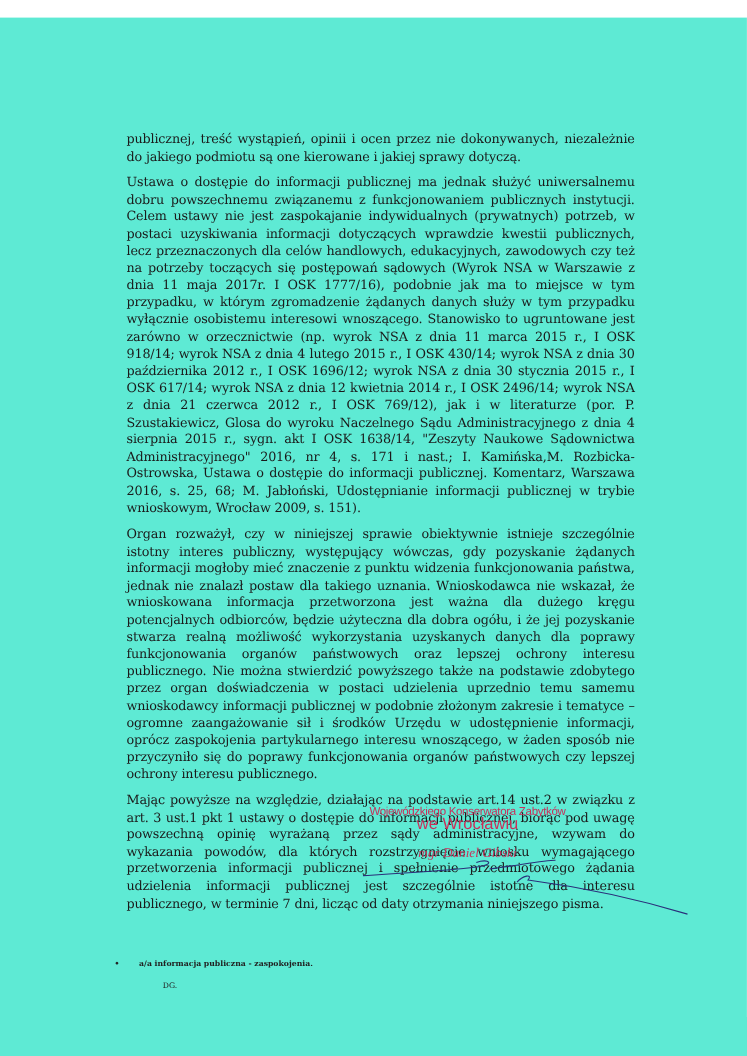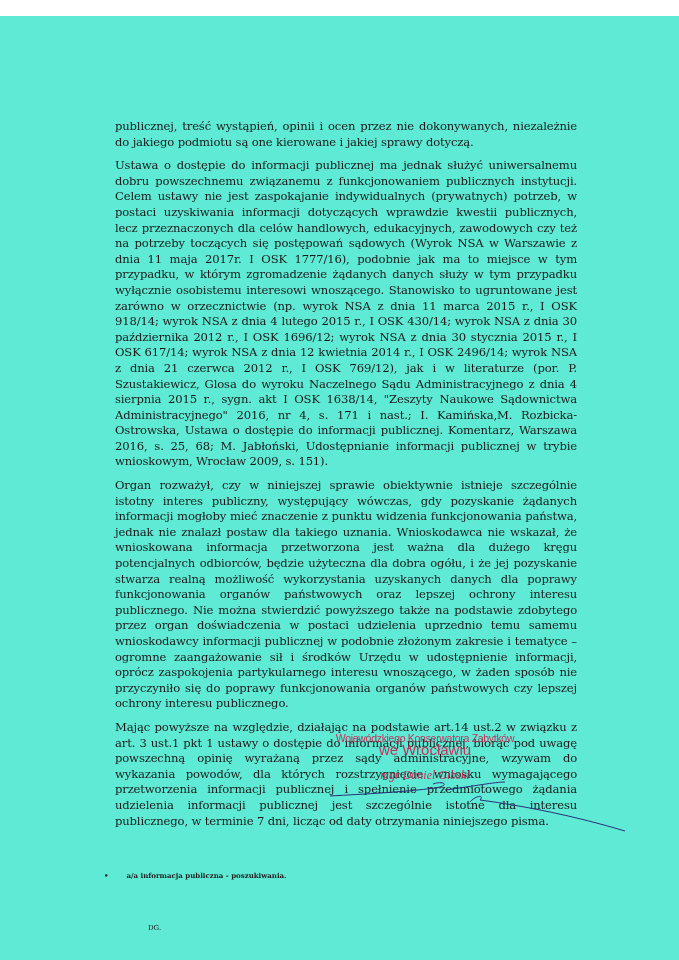--- a/index.html
+++ b/index.html
@@ -10,21 +10,21 @@
                font-size: 11.6px; line-height: 15.6px; text-align: justify; letter-spacing: -0.15px; }
   .para { margin: 0 0 8px 0; }
   .stamp { position: absolute; left: 335px; top: 716px; width: 180px; color: #c8305a; text-align: center; }
   .stamp-title { font-family: "Liberation Mono", "DejaVu Sans Mono", monospace; font-size: 15px; letter-spacing: 0.3px; white-space: nowrap; }
   .stamp-line { font-family: Liberation Sans, sans-serif; font-size: 10.5px; line-height: 12px; white-space: nowrap; letter-spacing: -0.3px; }
   .stamp-city { font-family: Liberation Sans, sans-serif; font-size: 15px; line-height: 12px; }
   .stamp-name { font-family: "Liberation Serif", serif; font-style: italic; font-size: 12px; margin-top: 12px; }
   .signature { position: absolute; left: 325px; top: 760px; width: 310px; height: 60px; }
   .footer-note { position: absolute; left: 104px; top: 855px; font-size: 7px; font-weight: bold; color: #222; white-space: nowrap; }
   .bullet { display: inline-block; width: 20px; }
-  .initials { position: absolute; left: 148px; top: 876px; font-size: 7px; color: #222; margin-top: 32px; }
+  .initials { position: absolute; left: 148px; top: 876px; font-size: 7px; color: #222; }
 </style>
 </head>
 <body>
 
 <div class="page">
   <div class="body-text">
     <p class="para">publicznej, treść wystąpień, opinii i ocen przez nie dokonywanych, niezależnie do jakiego podmiotu są one kierowane i jakiej sprawy dotyczą.</p>
     <p class="para">Ustawa o dostępie do informacji publicznej ma jednak służyć uniwersalnemu dobru powszechnemu związanemu z funkcjonowaniem publicznych instytucji. Celem ustawy nie jest zaspokajanie indywidualnych (prywatnych) potrzeb, w postaci uzyskiwania informacji dotyczących wprawdzie kwestii publicznych, lecz przeznaczonych dla celów handlowych, edukacyjnych, zawodowych czy też na potrzeby toczących się postępowań sądowych (Wyrok NSA w Warszawie z dnia 11 maja 2017r. I OSK 1777/16), podobnie jak ma to miejsce w tym przypadku, w którym zgromadzenie żądanych danych służy w tym przypadku wyłącznie osobistemu interesowi wnoszącego. Stanowisko to ugruntowane jest zarówno w orzecznictwie (np. wyrok NSA z dnia 11 marca 2015 r., I OSK 918/14; wyrok NSA z dnia 4 lutego 2015 r., I OSK 430/14; wyrok NSA z dnia 30 października 2012 r., I OSK 1696/12; wyrok NSA z dnia 30 stycznia 2015 r., I OSK 617/14; wyrok NSA z dnia 12 kwietnia 2014 r., I OSK 2496/14; wyrok NSA z dnia 21 czerwca 2012 r., I OSK 769/12), jak i w literaturze (por. P. Szustakiewicz, Glosa do wyroku Naczelnego Sądu Administracyjnego z dnia 4 sierpnia 2015 r., sygn. akt I OSK 1638/14, "Zeszyty Naukowe Sądownictwa Administracyjnego" 2016, nr 4, s. 171 i nast.; I. Kamińska,M. Rozbicka-Ostrowska, Ustawa o dostępie do informacji publicznej. Komentarz, Warszawa 2016, s. 25, 68; M. Jabłoński, Udostępnianie informacji publicznej w trybie wnioskowym, Wrocław 2009, s. 151).</p>
     <p class="para">Organ rozważył, czy w niniejszej sprawie obiektywnie istnieje szczególnie istotny interes publiczny, występujący wówczas, gdy pozyskanie żądanych informacji mogłoby mieć znaczenie z punktu widzenia funkcjonowania państwa, jednak nie znalazł postaw dla takiego uznania. Wnioskodawca nie wskazał, że wnioskowana informacja przetworzona jest ważna dla dużego kręgu potencjalnych odbiorców, będzie użyteczna dla dobra ogółu, i że jej pozyskanie stwarza realną możliwość wykorzystania uzyskanych danych dla poprawy funkcjonowania organów państwowych oraz lepszej ochrony interesu publicznego. Nie można stwierdzić powyższego także na podstawie zdobytego przez organ doświadczenia w postaci udzielenia uprzednio temu samemu wnioskodawcy informacji publicznej w podobnie złożonym zakresie i tematyce – ogromne zaangażowanie sił i środków Urzędu w udostępnienie informacji, oprócz zaspokojenia partykularnego interesu wnoszącego, w żaden sposób nie przyczyniło się do poprawy funkcjonowania organów państwowych czy lepszej ochrony interesu publicznego.</p>
     <p class="para">Mając powyższe na względzie, działając na podstawie art.14 ust.2 w związku z art. 3 ust.1 pkt 1 ustawy o dostępie do informacji publicznej, biorąc pod uwagę powszechną opinię wyrażaną przez sądy administracyjne, wzywam do wykazania powodów, dla których rozstrzygnięcie wniosku wymagającego przetworzenia informacji publicznej i spełnienie przedmiotowego żądania udzielenia informacji publicznej jest szczególnie istotne dla interesu publicznego, w terminie 7 dni, licząc od daty otrzymania niniejszego pisma.</p>
@@ -37,16 +37,16 @@
   </div>
 
   <svg class="signature" viewBox="0 0 310 60">
     <path d="M5 20 C 40 18, 80 16, 110 12 C 125 10, 120 4, 108 8" stroke="#2a2f7a" stroke-width="1" fill="none"></path>
     <path d="M120 14 C 150 10, 170 6, 180 6" stroke="#2a2f7a" stroke-width="1" fill="none"></path>
     <path d="M145 26 C 150 20, 160 18, 155 24 C 200 30, 250 40, 300 55" stroke="#2a2f7a" stroke-width="1" fill="none"></path>
   </svg>
 
   <div class="footer-note">
     <span class="bullet">•</span>
-    <span>a/a informacja publiczna - poszukiwania.</span>
+    <span>a/a informacja publiczna - zaspokojenia.</span>
   </div>
   <div class="initials">DG.</div>
 </div>
 
 </body></html>

